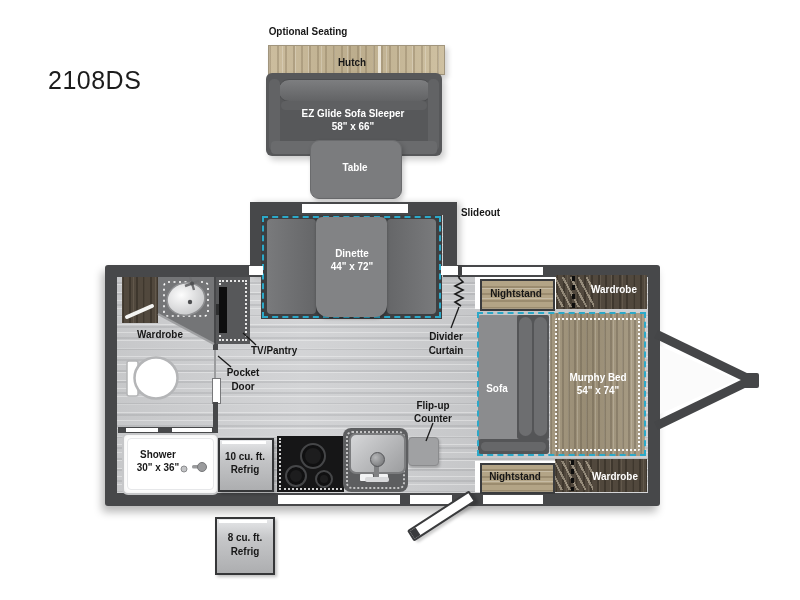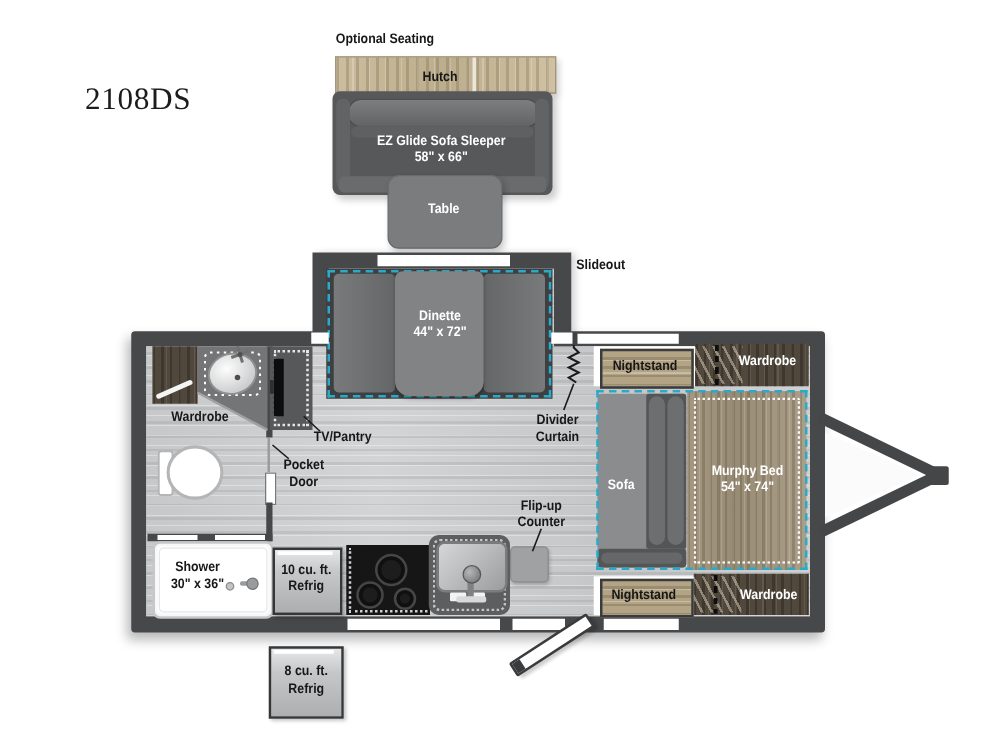--- a/index.html
+++ b/index.html
@@ -39,21 +39,21 @@
   .lbl-l{transform:scaleX(.9);transform-origin:0 50%;}
   .model{position:absolute;font-size:25px;letter-spacing:.5px;color:#1c1c1c;z-index:50;}
   .burner{position:absolute;border-radius:50%;border:2px solid #454648;background:#1d1d1e;box-shadow:inset 0 0 0 3px #101011;}
   svg{position:absolute;left:0;top:0;z-index:40;pointer-events:none;}
 </style>
 </head>
 <body>
 
 <div class="plan">
 
-  <div class="model" style="left:68px;top:66px;font-family:Liberation Serif, serif;">2108DS</div>
+  <div class="model" style="left:48px;top:66px;">2108DS</div>
 
   <div class="lbl" style="left:308px;top:25px;">Optional Seating</div>
 
   <div class="abs wood-light" style="left:268px;top:45px;width:175px;height:28px;z-index:10;border:1px solid #a1957d;box-shadow:3px 3px 5px rgba(0,0,0,.18);">
     <div class="abs" style="left:109px;top:0;width:3px;height:28px;background:rgba(250,247,240,.75);"></div>
   </div>
   <div class="lbl" style="left:352px;top:56px;">Hutch</div>
 
   <div class="abs" style="left:266px;top:73px;width:176px;height:83px;background:#57585a;border-radius:6px;z-index:10;box-shadow:3px 4px 6px rgba(0,0,0,.2);">
     <div class="abs" style="left:12px;top:6px;width:152px;height:21px;background:linear-gradient(180deg,#7d7e80,#626365);border:1px solid #4c4d4f;border-radius:11px;"></div>

